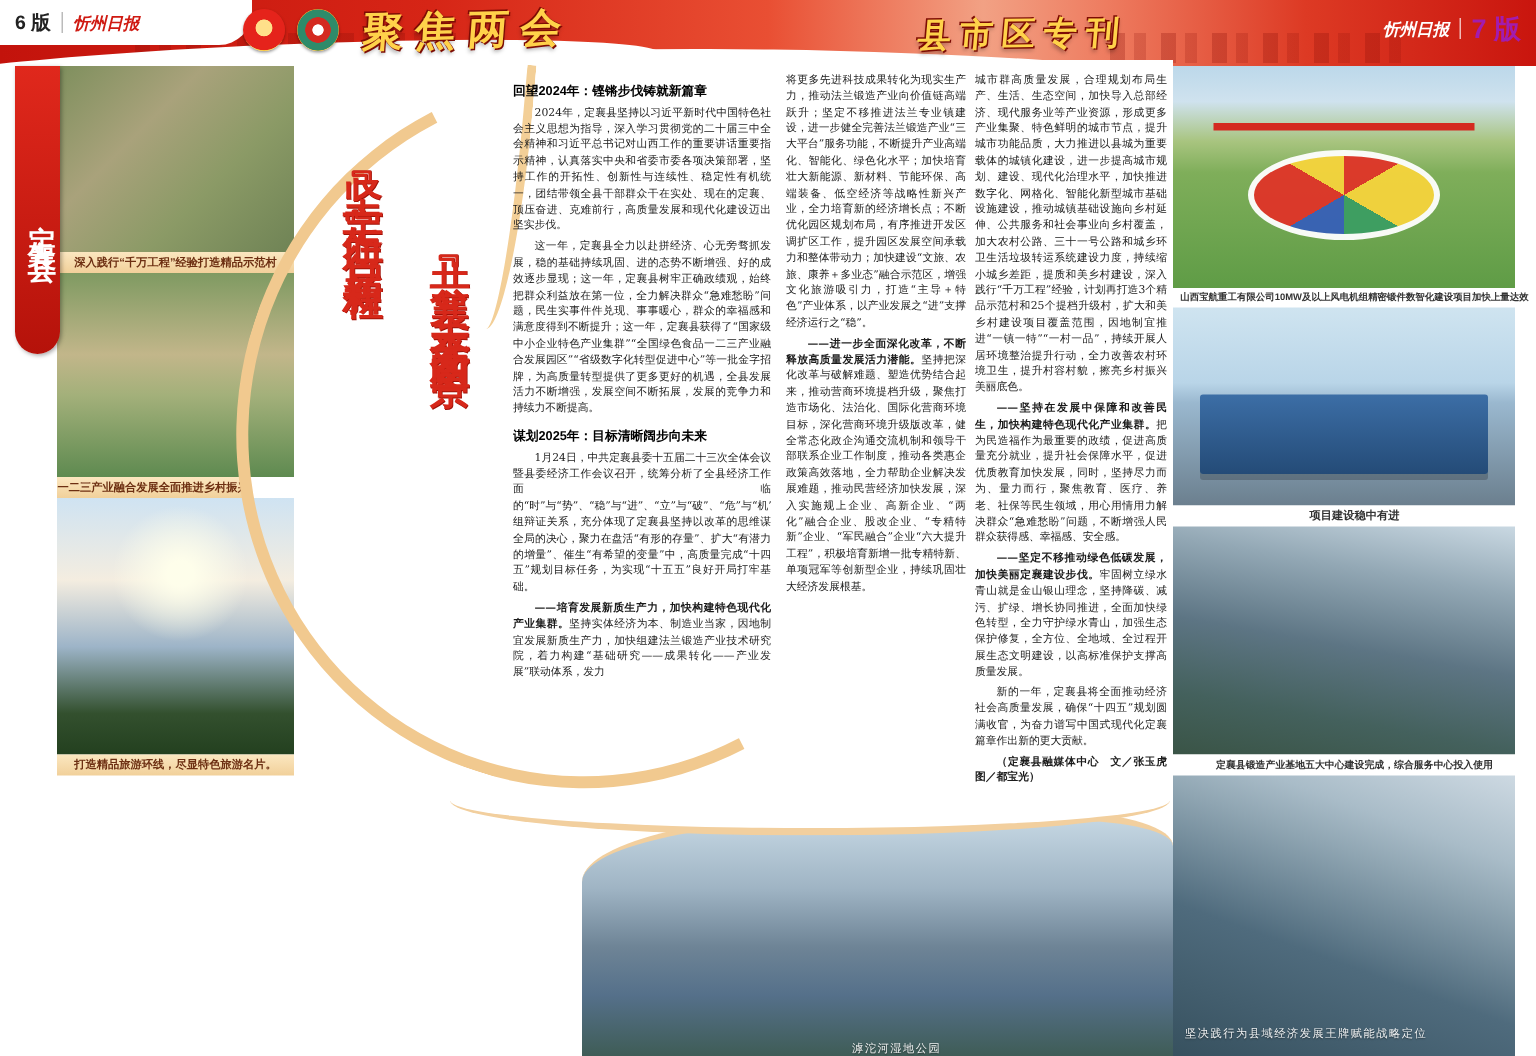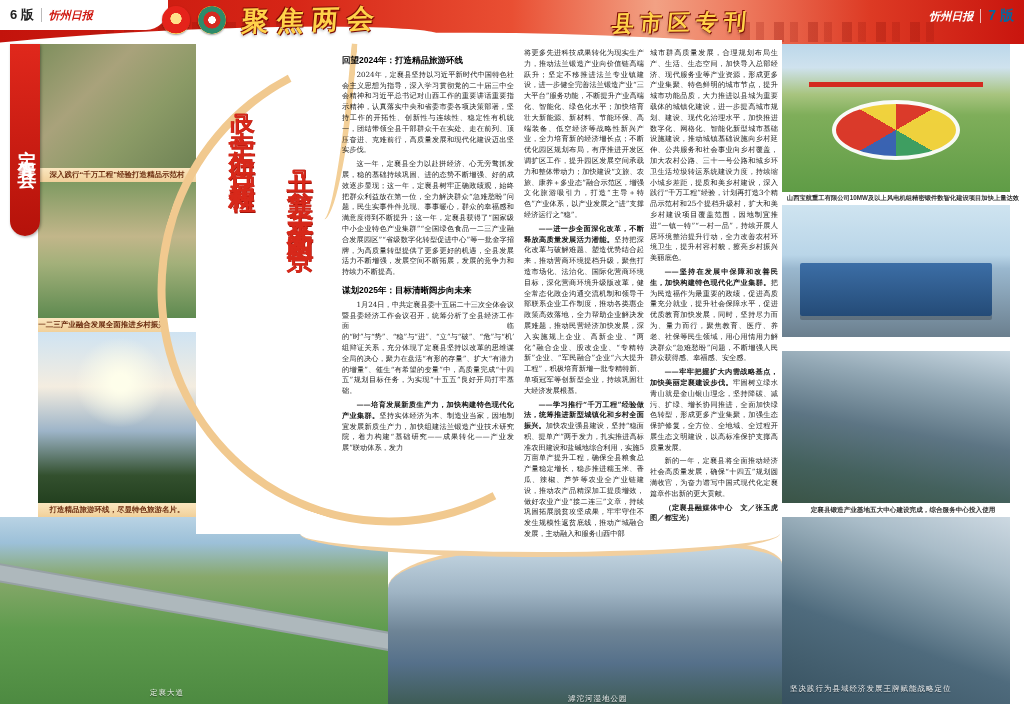--- a/index.html
+++ b/index.html
@@ -16,21 +16,21 @@
   .wave.w1{top:30px;left:-80px;width:520px;height:34px;transform:rotate(-2.5deg);}
   .wave.w2{top:34px;left:330px;width:460px;height:26px;transform:rotate(1.5deg);}
   .corner-left{position:absolute;top:0;left:0;width:148px;height:30px;background:#fff;
     border-bottom-right-radius:22px;display:flex;align-items:center;gap:7px;padding:0 10px;z-index:6;}
   .pageno-l{font-size:13px;font-weight:bold;color:#222;}
   .divider{width:1px;height:14px;background:#bbb;}
   .brand-l{font-size:11px;font-weight:bold;color:#cf1a12;font-family:"Liberation Serif",serif;font-style:italic;}
   .corner-right{position:absolute;top:7px;right:10px;display:flex;align-items:center;gap:7px;z-index:6;}
   .brand-r{font-size:11px;font-weight:bold;color:#fff;font-family:"Liberation Serif",serif;font-style:italic;}
   .divider.w{background:rgba(255,255,255,.7);}
-  .pageno-r{font-size:14px;font-weight:bold;color:#0369a1;}
+  .pageno-r{font-size:18px;font-weight:bold;color:#a21caf;}
   .emblems{position:absolute;top:6px;left:162px;display:flex;gap:8px;z-index:6;align-items:center;}
   .emblem{width:28px;height:28px;border-radius:50%;box-shadow:0 1px 2px rgba(0,0,0,.4);}
   .emblem.nat{background:radial-gradient(circle at 50% 45%,#ffe08a 0 26%,#e5231b 28% 70%,#f7c843 72% 100%);}
   .emblem.cppcc{background:radial-gradient(circle at 50% 50%,#fff 0 18%,#d42a20 20% 42%,#2e8b6a 44% 68%,#e5b53a 70% 100%);}
   .cal-title{position:absolute;top:2px;left:242px;font-size:27px;font-weight:900;color:#ffd24a;
     font-family:"Liberation Serif",serif;letter-spacing:8px;transform:skewX(-6deg) rotate(-1.5deg);
     text-shadow:1px 1px 0 #7d0c04,-1px -1px 0 #7d0c04,0 2px 3px rgba(0,0,0,.35);z-index:6;}
   .cal-sub{position:absolute;top:8px;left:612px;font-size:22px;font-weight:900;color:#ffd24a;
     font-family:"Liberation Serif",serif;letter-spacing:6px;transform:skewX(-6deg) rotate(-1deg);
     text-shadow:1px 1px 0 #7d0c04,-1px -1px 0 #7d0c04,0 2px 3px rgba(0,0,0,.35);z-index:6;}
@@ -143,60 +143,57 @@
 
   <div class="county-tab">定襄县</div>
 
   <div class="ph lp lp1"></div>
   <div class="cap tan lc1">深入践行“千万工程”经验打造精品示范村</div>
   <div class="ph lp lp2"></div>
   <div class="cap tan lc2">一二三产业融合发展全面推进乡村振兴</div>
   <div class="ph lp lp3"></div>
   <div class="cap tan lc3">打造精品旅游环线，尽显特色旅游名片。</div>
 
-  <div class="ph bl">
-    <span class="ov bl-cap">定襄大道</span>
-  </div>
   <div class="ph bm">
     <span class="ov bm-cap">滹沱河湿地公园</span>
   </div>
 
   <div class="ph rp rpA"></div>
   <div class="cap plain rcA">山西宝航重工有限公司10MW及以上风电机组精密锻件数智化建设项目加快上量达效</div>
   <div class="ph rp rpB"></div>
+  <div class="cap plain rcB">项目建设稳中有进</div>
   <div class="ph rp rpC"></div>
   <div class="cap plain rcC">定襄县锻造产业基地五大中心建设完成，综合服务中心投入使用</div>
   <div class="ph rp rpD">
     <span class="ov rd-cap">坚决践行为县域经济发展王牌赋能战略定位</span>
   </div>
 
   <div class="panel"></div>
   <div class="bulge"></div>
   <div class="arc"></div>
   <div class="stroke"></div>
 
   <div class="head head-l">坚『定』而行启新程</div>
   <div class="head head-r">共『襄』未来新图景</div>
 
   <div class="col col1">
-    <h3>回望2024年：打造精品旅游环线</h3>
-    <p>2024年，定襄县坚持以习近平新时代中国特色社会主义思想为指导，深入学习贯彻党的二十届三中全会精神和习近平总书记对山西工作的重要讲话重要指示精神，认真落实中央和省委市委各项决策部署，坚持工作的开拓性、创新性与连续性、稳定性有机统一，团结带领全县干部群众干在实处、走在前列、顶压奋进、克难前行，高质量发展和现代化建设迈出坚实步伐。</p>
+    <h3>回望2024年：铿锵步伐铸就新篇章</h3>
+    <p>2024年，定襄县坚持以习近平新时代中国特色社会主义思想为指导，深入学习贯彻党的二十届三中全会精神和习近平总书记对山西工作的重要讲话重要指示精神，认真落实中央和省委市委各项决策部署，坚持工作的开拓性、创新性与连续性、稳定性有机统一，团结带领全县干部群众干在实处、现在的定襄、顶压奋进、克难前行，高质量发展和现代化建设迈出坚实步伐。</p>
     <p>这一年，定襄县全力以赴拼经济、心无旁骛抓发展，稳的基础持续巩固、进的态势不断增强、好的成效逐步显现；这一年，定襄县树牢正确政绩观，始终把群众利益放在第一位，全力解决群众“急难愁盼”问题，民生实事件件兑现、事事暖心，群众的幸福感和满意度得到不断提升；这一年，定襄县获得了“国家级中小企业特色产业集群”“全国绿色食品一二三产业融合发展园区”“省级数字化转型促进中心”等一批金字招牌，为高质量转型提供了更多更好的机遇，全县发展活力不断增强，发展空间不断拓展，发展的竞争力和持续力不断提高。</p>
     <h3>谋划2025年：目标清晰阔步向未来</h3>
     <p>1月24日，中共定襄县委十五届二十三次全体会议暨县委经济工作会议召开，统筹分析了全县经济工作面临的“时”与“势”、“稳”与“进”、“立”与“破”、“危”与“机”、“谋”与“干”五组辩证关系，充分体现了定襄县坚持以改革的思维谋全局的决心，聚力在盘活“有形的存量”、扩大“有潜力的增量”、催生“有希望的变量”中，高质量完成“十四五”规划目标任务，为实现“十五五”良好开局打牢基础。</p>
     <p><span class="lead">——培育发展新质生产力，加快构建特色现代化产业集群。</span><span>坚持实体经济为本、制造业当家，因地制宜发展新质生产力，加快组建法兰锻造产业技术研究院，着力构建“基础研究——成果转化——产业发展”联动体系，发力</span></p>
   </div>
 
   <div class="col col2">
     <p style="text-indent:0;">将更多先进科技成果转化为现实生产力，推动法兰锻造产业向价值链高端跃升；坚定不移推进法兰专业镇建设，进一步健全完善法兰锻造产业“三大平台”服务功能，不断提升产业高端化、智能化、绿色化水平；加快培育壮大新能源、新材料、节能环保、高端装备、低空经济等战略性新兴产业，全力培育新的经济增长点；不断优化园区规划布局，有序推进开发区调扩区工作，提升园区发展空间承载力和整体带动力；加快建设“文旅、农旅、康养＋多业态”融合示范区，增强文化旅游吸引力，打造“主导＋特色”产业体系，以产业发展之“进”支撑经济运行之“稳”。</p>
     <p><span class="lead">——进一步全面深化改革，不断释放高质量发展活力潜能。</span><span>坚持把深化改革与破解难题、塑造优势结合起来，推动营商环境提档升级，聚焦打造市场化、法治化、国际化营商环境目标，深化营商环境升级版改革，健全常态化政企沟通交流机制和领导干部联系企业工作制度，推动各类惠企政策高效落地，全力帮助企业解决发展难题，推动民营经济加快发展，深入实施规上企业、高新企业、“两化”融合企业、股改企业、“专精特新”企业、“军民融合”企业“六大提升工程”，积极培育新增一批专精特新、单项冠军等创新型企业，持续巩固壮大经济发展根基。</span></p>
-    <p><span class="lead">——学习推行“千万工程”经验做法，统筹推进新型城镇化和乡村全面振兴。</span><span>加快农业强县建设，坚持“稳面积、提单产”两手发力，扎实推进高标准农田建设和盐碱地综合利用，实施5万亩单产提升工程，确保全县粮食总产量稳定增长，稳步推进糯玉米、香瓜、辣椒、芦笋等农业全产业链建设，推动农产品精深加工提质增效，做好农业产业“接二连三”文章，持续巩固拓展脱贫攻坚成果，牢牢守住不发生规模性返贫底线，推动产城融合发展，主动融入和服务山西中部</span></p>
   </div>
 
   <div class="col col3">
     <p style="text-indent:0;">城市群高质量发展，合理规划布局生产、生活、生态空间，加快导入总部经济、现代服务业等产业资源，形成更多产业集聚、特色鲜明的城市节点，提升城市功能品质，大力推进以县城为重要载体的城镇化建设，进一步提高城市规划、建设、现代化治理水平，加快推进数字化、网格化、智能化新型城市基础设施建设，推动城镇基础设施向乡村延伸、公共服务和社会事业向乡村覆盖，加大农村公路、三十一号公路和城乡环卫生活垃圾转运系统建设力度，持续缩小城乡差距，提质和美乡村建设，深入践行“千万工程”经验，计划再打造3个精品示范村和25个提档升级村，扩大和美乡村建设项目覆盖范围，因地制宜推进“一镇一特”“一村一品”，持续开展人居环境整治提升行动，全力改善农村环境卫生，提升村容村貌，擦亮乡村振兴美丽底色。</p>
     <p><span class="lead">——坚持在发展中保障和改善民生，加快构建特色现代化产业集群。</span><span>把为民造福作为最重要的政绩，促进高质量充分就业，提升社会保障水平，促进优质教育加快发展，同时，坚持尽力而为、量力而行，聚焦教育、医疗、养老、社保等民生领域，用心用情用力解决群众“急难愁盼”问题，不断增强人民群众获得感、幸福感、安全感。</span></p>
-    <p><span class="lead">——牢牢把握扩大内需战略基点，加快美丽定襄建设步伐。</span><span>牢固树立绿水青山就是金山银山理念，坚持降碳、减污、扩绿、增长协同推进，全面加快绿色转型，形成更多产业集聚，加强生态保护修复，全方位、全地域、全过程开展生态文明建设，以高标准保护支撑高质量发展。</span></p>
+    <p><span class="lead">——坚定不移推动绿色低碳发展，加快美丽定襄建设步伐。</span><span>牢固树立绿水青山就是金山银山理念，坚持降碳、减污、扩绿、增长协同推进，全面加快绿色转型，全力守护绿水青山，加强生态保护修复，全方位、全地域、全过程开展生态文明建设，以高标准保护支撑高质量发展。</span></p>
     <p>新的一年，定襄县将全面推动经济社会高质量发展，确保“十四五”规划圆满收官，为奋力谱写中国式现代化定襄篇章作出新的更大贡献。</p>
     <p class="byline">（定襄县融媒体中心　文／张玉虎　图／都宝光）</p>
   </div>
 
 </div>
 
 </body></html>

